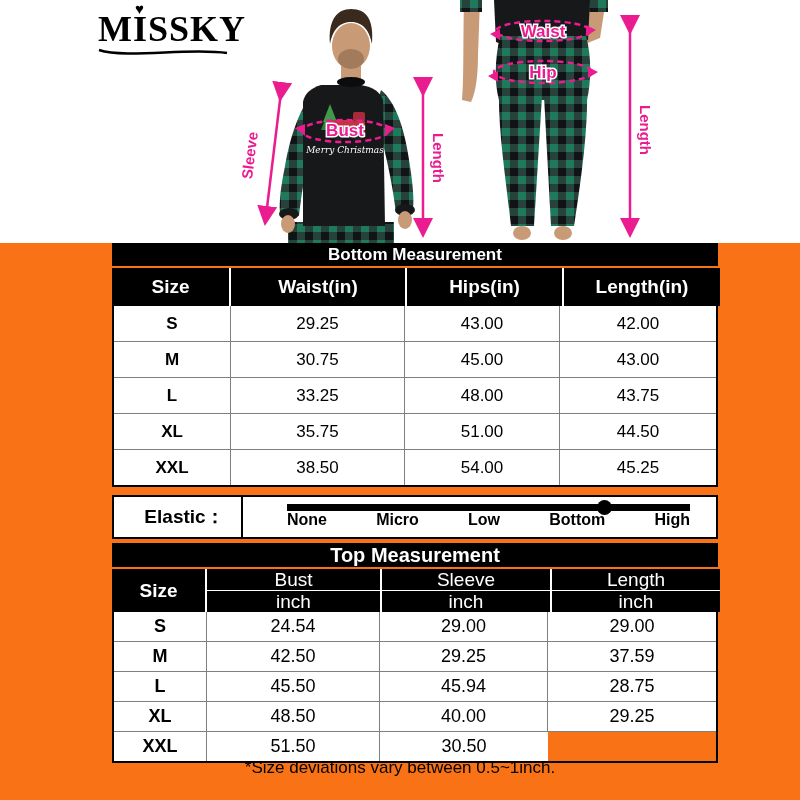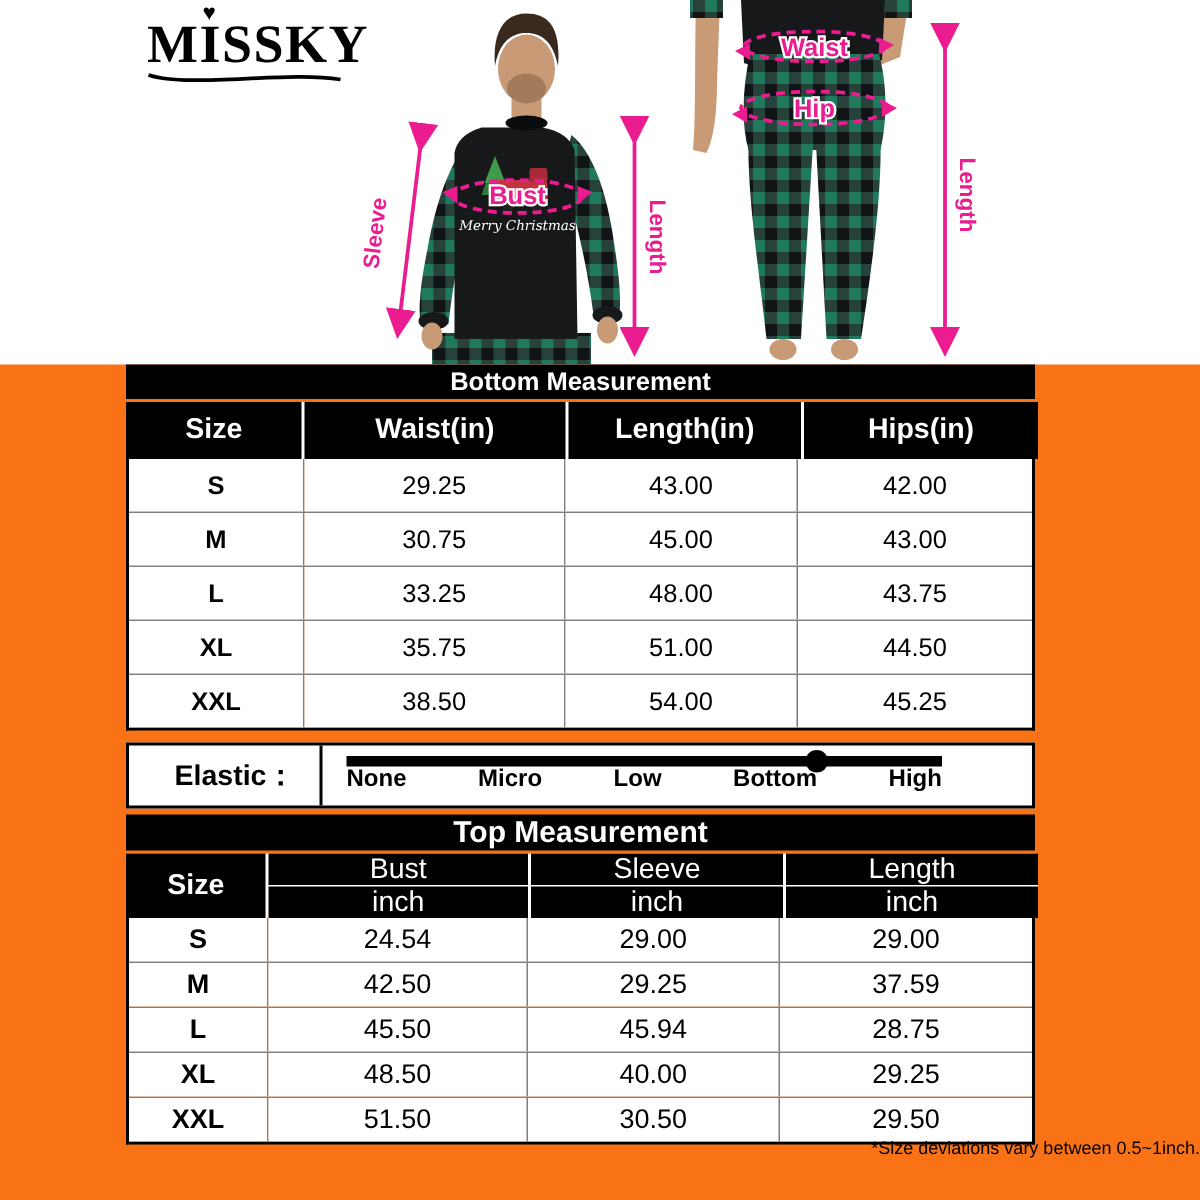--- a/index.html
+++ b/index.html
@@ -8,55 +8,55 @@
 
   
   .hero{position:absolute;left:0;top:0;width:800px;height:243px;background:#fff;}
   .logo{position:absolute;left:98px;top:8px;width:150px;}
   .logo-text{font-family:"Liberation Serif",serif;font-weight:bold;font-size:36px;letter-spacing:1px;}
   .logo-heart{position:absolute;left:37px;top:-7px;font-size:15px;line-height:1;}
   .logo-swoosh{position:absolute;left:-2px;top:38px;}
   .fig{position:absolute;top:0;}
 
   
-  .tables{position:absolute;left:84px;top:243px;width:606px;}
+  .tables{position:absolute;left:112px;top:243px;width:606px;}
   .tbl-title{height:23px;background:#000;color:#fff;font-weight:bold;font-size:17px;
              display:flex;align-items:center;justify-content:center;margin-bottom:2px;}
   .grid-b{display:grid;grid-template-columns:117px 174px 155px 156px;}
   .grid-t{display:grid;grid-template-columns:93px 173px 168px 168px;}
   .tbl-head{gap:2px;background:#fff;}
   .tbl-head .hcell{background:#000;color:#fff;font-weight:bold;font-size:19px;height:38px;
                    display:flex;align-items:center;justify-content:center;}
   .tbl-body{border:2px solid #000;border-top:none;}
   .trow{border-bottom:1px solid #7f7f7f;}
   .trow:last-child{border-bottom:none;}
   .tcell{height:35px;display:flex;align-items:center;justify-content:center;
          font-size:17px;border-right:1px solid #7f7f7f;background:#fff;}
   .trow > .tcell:last-child{border-right:none;}
   .c-size{font-weight:bold;}
 
   
   .elastic-box{margin-top:8px;border:2px solid #000;height:40px;display:flex;background:#fff;}
   .elastic-label{width:113px;border-right:2px solid #000;display:flex;align-items:center;
                  justify-content:center;font-weight:bold;font-size:19px;padding-left:14px;}
-  .elastic-slider{flex:1;position:relative;padding:7px 60px 0 16px;}
+  .elastic-slider{flex:1;position:relative;padding:7px 26px 0 16px;margin-left:28px;}
   .slider-bar{height:7px;background:#000;position:relative;}
   .slider-dot{position:absolute;top:-4px;width:15px;height:15px;border-radius:50%;background:#000;}
   .slider-labels{display:flex;justify-content:space-between;font-weight:bold;font-size:16px;margin-top:0px;}
 
   
   .top-table{margin-top:4px;}
   .hd-size{background:#000;color:#fff;font-weight:bold;font-size:19px;
            display:flex;align-items:center;justify-content:center;}
   .hd-col{display:flex;flex-direction:column;gap:1px;background:#fff;}
   .hd-line{background:#000;color:#fff;font-size:19px;height:21px;display:flex;
            align-items:center;justify-content:center;}
   .tcell2{height:29px;font-size:18px;}
 
-  .footnote{position:absolute;left:0;top:758px;width:800px;text-align:right;font-size:12px;}
+  .footnote{position:absolute;left:0;top:758px;width:800px;text-align:center;font-size:17px;}
 </style>
 </head>
 <body>
 
 <div class="page">
 
   <div class="hero">
 
     <div class="logo">
       <span class="logo-text">MISSKY</span>
@@ -157,22 +157,22 @@
     </svg>
   </div>
 
   <div class="tables">
 
     <div>
       <div class="tbl-title">Bottom Measurement</div>
       <div class="tbl-head grid-b">
         <div class="hcell">Size</div>
         <div class="hcell">Waist(in)</div>
+        <div class="hcell">Hips(in)</div>
         <div class="hcell">Length(in)</div>
-        <div class="hcell">Hips(in)</div>
       </div>
       <div class="tbl-body">
         <div class="trow grid-b">
           <div class="tcell c-size">S</div>
           <div class="tcell">29.25</div>
           <div class="tcell">43.00</div>
           <div class="tcell">42.00</div>
         </div>
         <div class="trow grid-b">
           <div class="tcell c-size">M</div>
@@ -256,20 +256,19 @@
         <div class="trow grid-t">
           <div class="tcell tcell2 c-size">XL</div>
           <div class="tcell tcell2">48.50</div>
           <div class="tcell tcell2">40.00</div>
           <div class="tcell tcell2">29.25</div>
         </div>
         <div class="trow grid-t">
           <div class="tcell tcell2 c-size">XXL</div>
           <div class="tcell tcell2">51.50</div>
           <div class="tcell tcell2">30.50</div>
-          <div class="tcell tcell2">29.50</div>
         </div>
       </div>
     </div>
   </div>
 
   <div class="footnote">*Size deviations vary between 0.5~1inch.</div>
 </div>
 
 </body></html>

